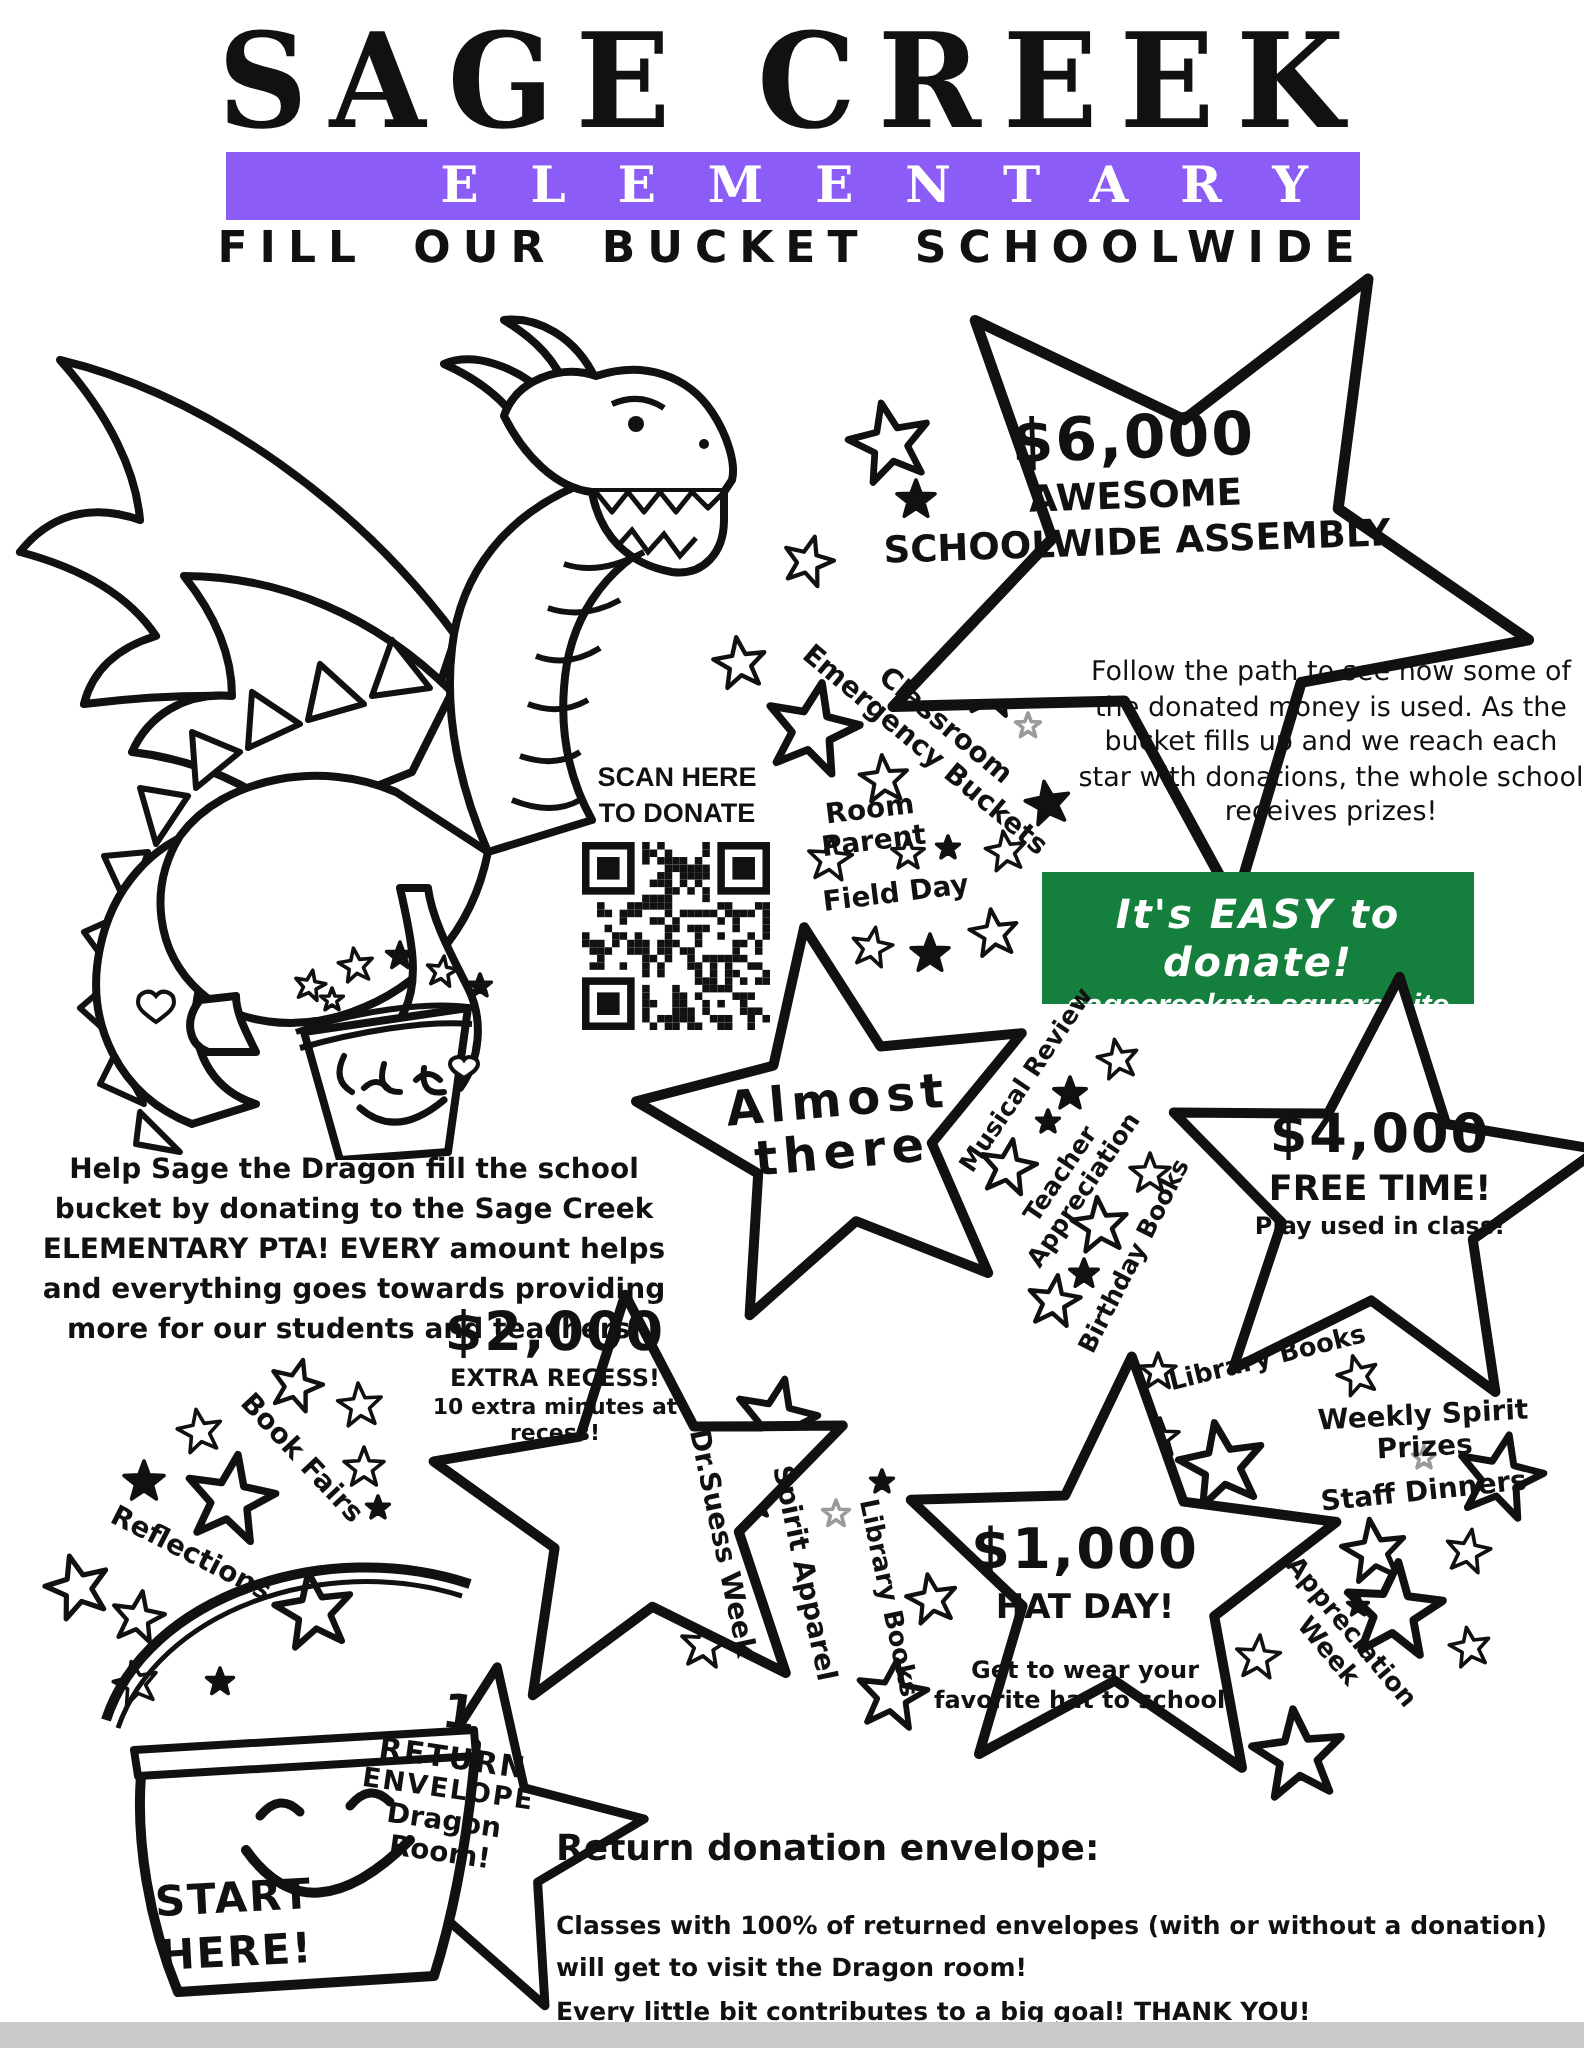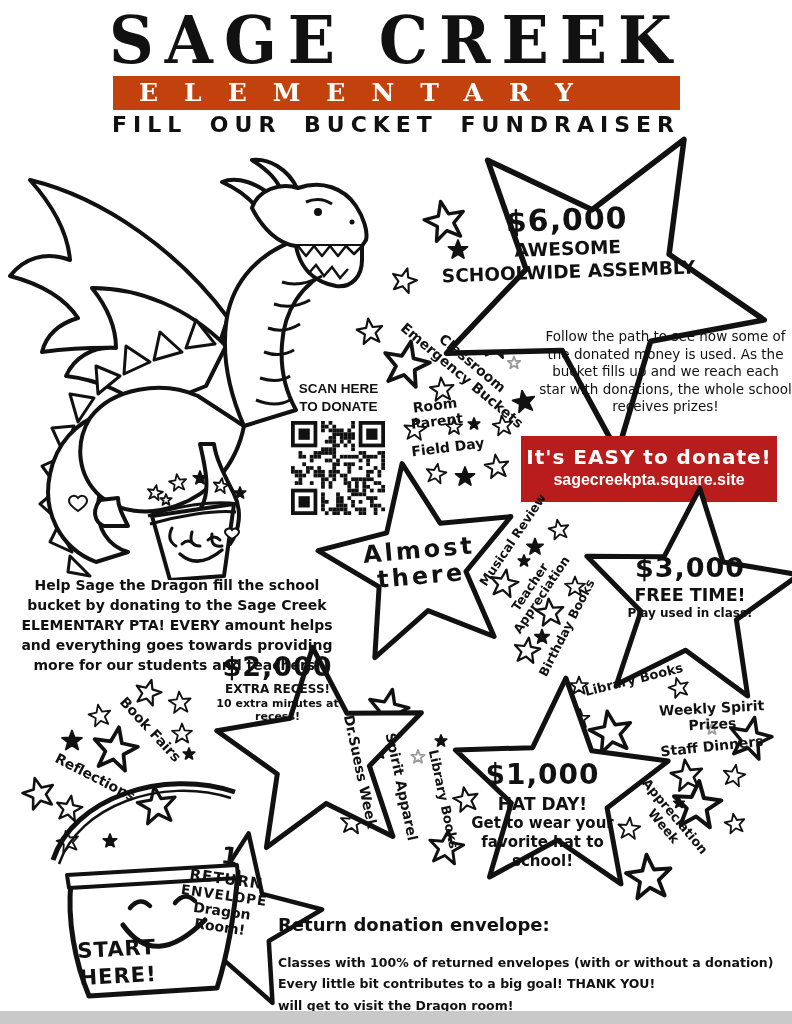--- a/index.html
+++ b/index.html
@@ -5,35 +5,35 @@
   html,body{margin:0;padding:0;background:#e8e8e8;}
   .sheet{position:relative;width:792px;height:1024px;background:#fff;overflow:hidden;
          font-family:"DejaVu Sans",sans-serif;color:#111;}
   .abs{position:absolute;}
   svg.layer{position:absolute;left:0;top:0;}
 
   
   .title{position:absolute;top:4px;left:0;width:100%;text-align:center;
          font-family:"DejaVu Serif",serif;font-weight:bold;font-size:62px;
          letter-spacing:11px;transform:scaleY(1.06);white-space:nowrap;}
-  .elem-bar{position:absolute;top:76px;left:113px;width:567px;height:34px;background:#c2410c;
-            text-align:left;}
+  .elem-bar{position:absolute;top:76px;left:113px;width:567px;height:34px;background:#8b5cf6;
+            text-align:right;}
   .elem-bar span{color:#fff;font-family:"DejaVu Serif",serif;font-weight:bold;font-size:25px;
             letter-spacing:26px;padding-left:26px;line-height:34px;white-space:nowrap;}
   .subtitle{position:absolute;top:112px;left:0;width:100%;text-align:center;
             font-weight:bold;font-size:22px;letter-spacing:6px;word-spacing:9px;white-space:nowrap;}
 
   
   .scan{position:absolute;left:281px;top:380px;width:115px;text-align:center;
         font-family:"Liberation Sans",sans-serif;font-weight:bold;font-size:13.5px;line-height:1.3;}
   .qr{position:absolute;left:291px;top:421px;}
 
   
-  .donate{position:absolute;left:521px;top:436px;width:256px;height:66px;background:#b91c1c;
-          color:#fff;text-align:center;z-index:3;}
+  .donate{position:absolute;left:521px;top:436px;width:216px;height:66px;background:#15803d;
+          color:#fff;text-align:center;z-index:3;font-style:italic;}
   .donate .d1{font-weight:bold;font-size:20px;margin-top:9px;letter-spacing:1px;}
   .donate .d2{font-family:"Liberation Sans",sans-serif;font-weight:bold;font-size:16px;margin-top:2px;}
 
   
   .z1{z-index:1}.z2{z-index:2}.z4{z-index:4}
 
   
   .mtext{position:absolute;text-align:center;z-index:5;}
   .amount{font-weight:bold;letter-spacing:1px;}
   .t6000{left:440px;top:202px;width:255px;transform:rotate(-2deg);}
@@ -45,21 +45,21 @@
   .t4000 .dd{font-weight:bold;font-size:12px;margin-top:1px;}
   .talmost{left:355px;top:537px;width:130px;transform:rotate(-5deg);
            font-weight:bold;font-size:24px;letter-spacing:3px;line-height:1.1;}
   .t2000{left:205px;top:651px;width:145px;}
   .t2000 .amount{font-size:27px;}
   .t2000 .tt{font-weight:bold;font-size:12px;}
   .t2000 .dd{font-weight:bold;font-size:11px;line-height:1.2;margin-top:1px;}
   .t3000{left:465px;top:758px;width:155px;}
   .t3000 .amount{font-size:28px;}
   .t3000 .tt{font-weight:bold;font-size:17px;margin-top:3px;}
-  .t3000 .dd{font-weight:bold;font-size:15px;line-height:1.25;margin-top:0;}
+  .t3000 .dd{font-weight:bold;font-size:12px;line-height:1.25;margin-top:14px;}
   .tenv{left:165px;top:843px;width:120px;transform:rotate(8deg);line-height:1.15;}
   .tenv .num{font-weight:bold;font-size:24px;}
   .tenv .l1{font-weight:bold;font-size:15px;letter-spacing:1px;}
   .tenv .l2{font-weight:bold;font-size:13.5px;letter-spacing:1px;}
   .tenv .l3{font-weight:bold;font-size:14px;}
   .tbucket{left:55px;top:936px;width:125px;transform:rotate(-3deg);
            font-weight:bold;font-size:21px;letter-spacing:1px;line-height:1.3;}
 
   
   .intro-right{position:absolute;left:538px;top:328px;width:255px;text-align:center;
@@ -94,21 +94,21 @@
 </style>
 </head>
 <body>
 
 <div class="sheet">
 
   <div class="title">SAGE CREEK</div>
   <div class="elem-bar">
     <span>ELEMENTARY</span>
   </div>
-  <div class="subtitle">FILL OUR BUCKET FUNDRAISER</div>
+  <div class="subtitle">FILL OUR BUCKET SCHOOLWIDE</div>
 
   <svg class="abs z1" style="left:0;top:148px" width="370" height="432" viewBox="0 0 370 432">
     <g fill="#fff" stroke="#111" stroke-width="4" stroke-linejoin="round" stroke-linecap="round">
       <path d="M228,170 C180,105 105,50 30,32 C55,60 68,88 70,112 C45,103 24,110 10,128 C44,137 66,152 78,170 C58,176 46,188 42,204 C104,196 168,200 214,212 Z"></path>
       <path d="M226,198 C188,160 140,140 92,140 C108,160 116,180 116,200 C92,198 74,210 66,228 C100,232 128,246 146,262 L206,238 Z"></path>
 
       <g stroke-width="3">
         <path d="M215,196 L196,172 L186,200 Z"></path>
           <path d="M182,204 L160,184 L154,212 Z"></path>
         <path d="M150,214 L126,198 L124,226 Z"></path>
@@ -447,21 +447,21 @@
       <path d="M699.8,488.4 L723.1,562.0 L799.1,574.8 L736.4,619.7 L747.7,696.0 L685.6,650.2 L616.5,684.5 L640.9,611.3 L586.9,556.2 L664.0,556.8 Z" stroke-width="5"></path>
     </g>
   </svg>
 
   <div class="mtext t6000">
     <div class="amount">$6,000</div>
     <div class="l">AWESOME</div>
     <div class="l">SCHOOLWIDE ASSEMBLY</div>
   </div>
   <div class="mtext t4000">
-    <div class="amount">$3,000</div>
+    <div class="amount">$4,000</div>
     <div class="tt">FREE TIME!</div>
     <div class="dd">Play used in class!</div>
   </div>
   <div class="mtext talmost">
     <div>Almost</div>
     <div>there</div>
   </div>
   <div class="mtext t2000">
     <div class="amount">$2,000</div>
     <div class="tt">EXTRA RECESS!</div>
@@ -520,18 +520,18 @@
     <path d="M118,145 Q150,190 200,140" fill="none" stroke="#111" stroke-width="5" stroke-linecap="round"></path>
   </svg>
   <div class="mtext tbucket">
     <div>START</div>
     <div>HERE!</div>
   </div>
 
   <div class="footer">
     <div class="h">Return donation envelope:</div>
     <div class="f">Classes with 100% of returned envelopes (with or without a donation)</div>
+    <div class="f">will get to visit the Dragon room!</div>
     <div class="f">Every little bit contributes to a big goal! THANK YOU!</div>
-    <div class="f">will get to visit the Dragon room!</div>
   </div>
 
   <div class="scan-edge"></div>
 </div>
 
 </body></html>

